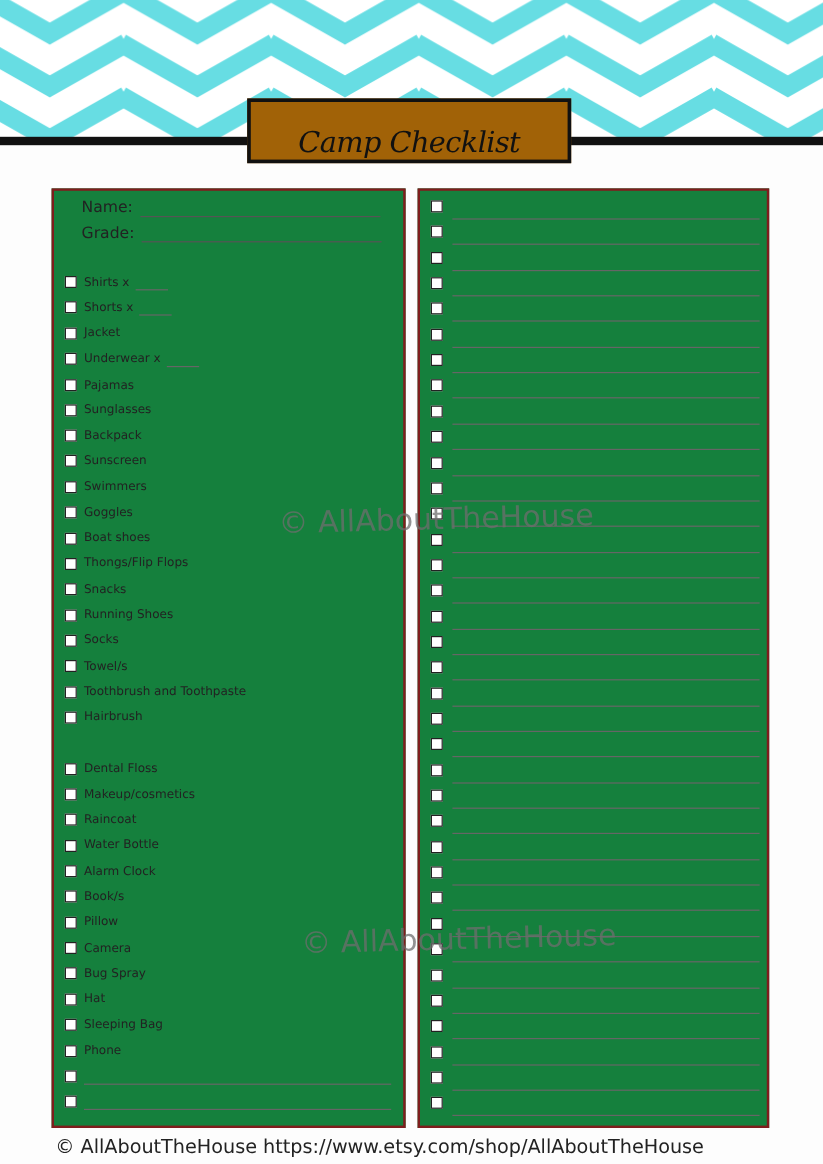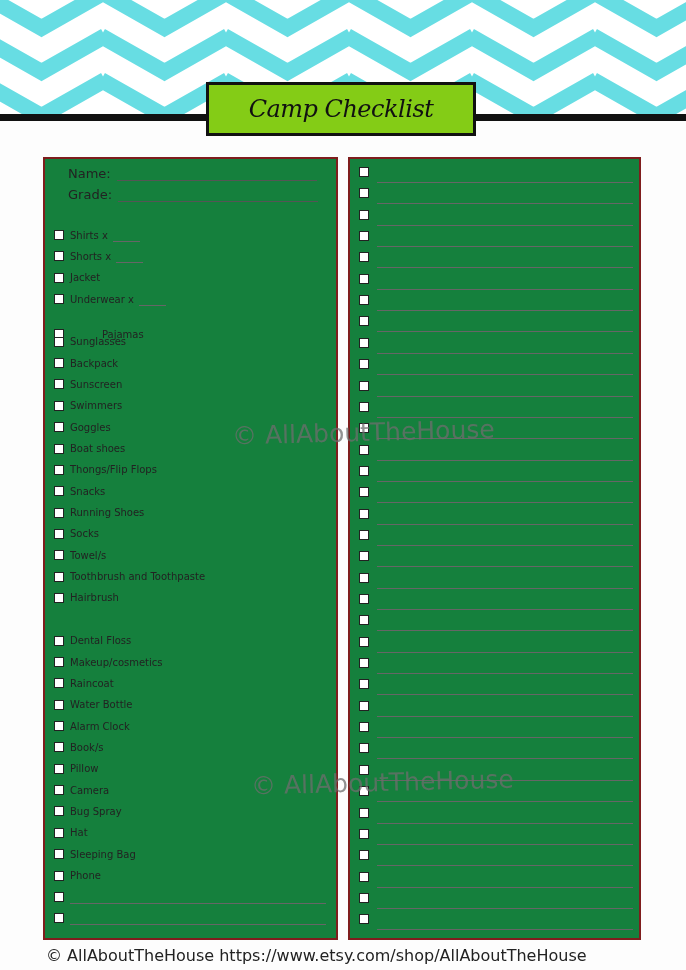--- a/index.html
+++ b/index.html
@@ -1,20 +1,20 @@
 <!DOCTYPE html>
 <html><head>
 <meta charset="utf-8">
 <style>
   html, body { margin:0; padding:0; }
   body { width:686px; height:970px; position:relative; background:#fdfdfd; overflow:hidden; font-family:"DejaVu Sans", sans-serif; color:#222; }
   .banner { position:absolute; left:0; top:0; width:686px; height:116px; overflow:hidden; background:#fff; }
   .banner svg { display:block; }
   .banner-rule { position:absolute; left:0; top:114px; width:686px; height:7px; background:#111; }
-  .title-box { position:absolute; left:206px; top:82px; width:270px; height:54px; background:#84cc16; border:3px solid #111; box-sizing:border-box; display:flex; align-items:center; justify-content:center; }
+  .title-box { position:absolute; left:206px; top:82px; width:270px; height:54px; background:#a16207; border:3px solid #111; box-sizing:border-box; display:flex; align-items:flex-end; justify-content:center; }
   .title-text { font-family:"DejaVu Serif", serif; font-style:italic; font-size:24px; color:#111; letter-spacing:-0.5px; }
   .panel { position:absolute; border:2px solid #7f1d1d; background:#15803d; box-sizing:border-box; }
   .panel.left { left:43px; top:157px; width:295px; height:783px; }
   .panel.right { left:348px; top:157px; width:293px; height:783px; }
   .field { position:absolute; left:23px; display:flex; align-items:flex-end; font-size:13px; color:#222; }
   .field .lbl { margin-right:6px; }
   .field .line { display:inline-block; width:200px; border-bottom:1.5px solid #555; height:12px; }
   .item { position:absolute; left:9px; height:18px; display:flex; align-items:center; font-size:10px; color:#222; white-space:nowrap; }
   .cb { display:inline-block; width:8px; height:8px; border:1.5px solid #222; margin-right:6px; background:#fff; flex-shrink:0; }
   .blank-line { display:inline-block; border-bottom:1.5px solid #666; height:13px; }
@@ -65,21 +65,21 @@
     </div>
     <div class="item" style="top: 109.7px;">
       <span class="cb"></span>
       <span>Jacket</span>
     </div>
     <div class="item" style="top: 131.05px;">
       <span class="cb"></span>
       <span>Underwear x</span>
       <span class="blank-line" style="width: 27px; margin-left: 5px;"></span>
     </div>
-    <div class="item" style="top: 166px; gap: 32px;">
+    <div class="item" style="top: 153px;">
       <span class="cb"></span>
       <span>Pajamas</span>
     </div>
     <div class="item" style="top: 173.75px;">
       <span class="cb"></span>
       <span>Sunglasses</span>
     </div>
     <div class="item" style="top: 195.1px;">
       <span class="cb"></span>
       <span>Backpack</span>

